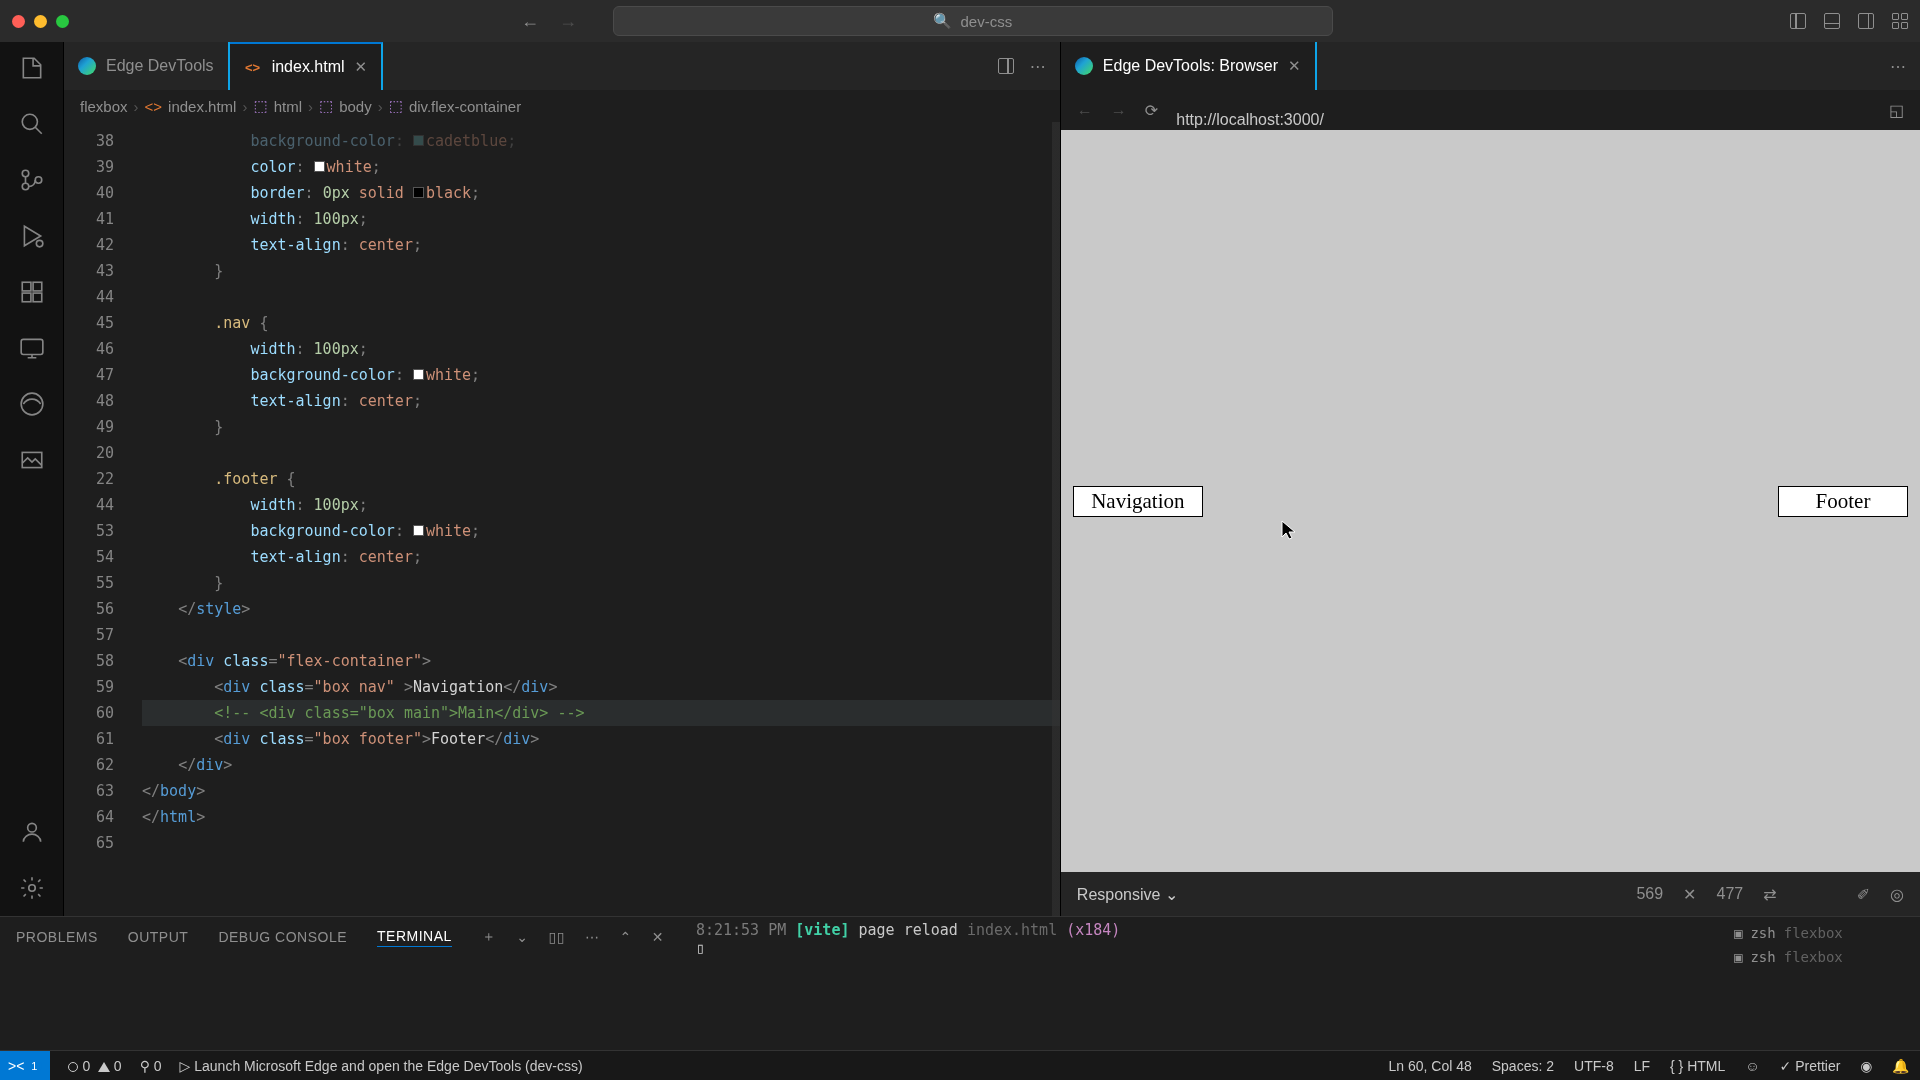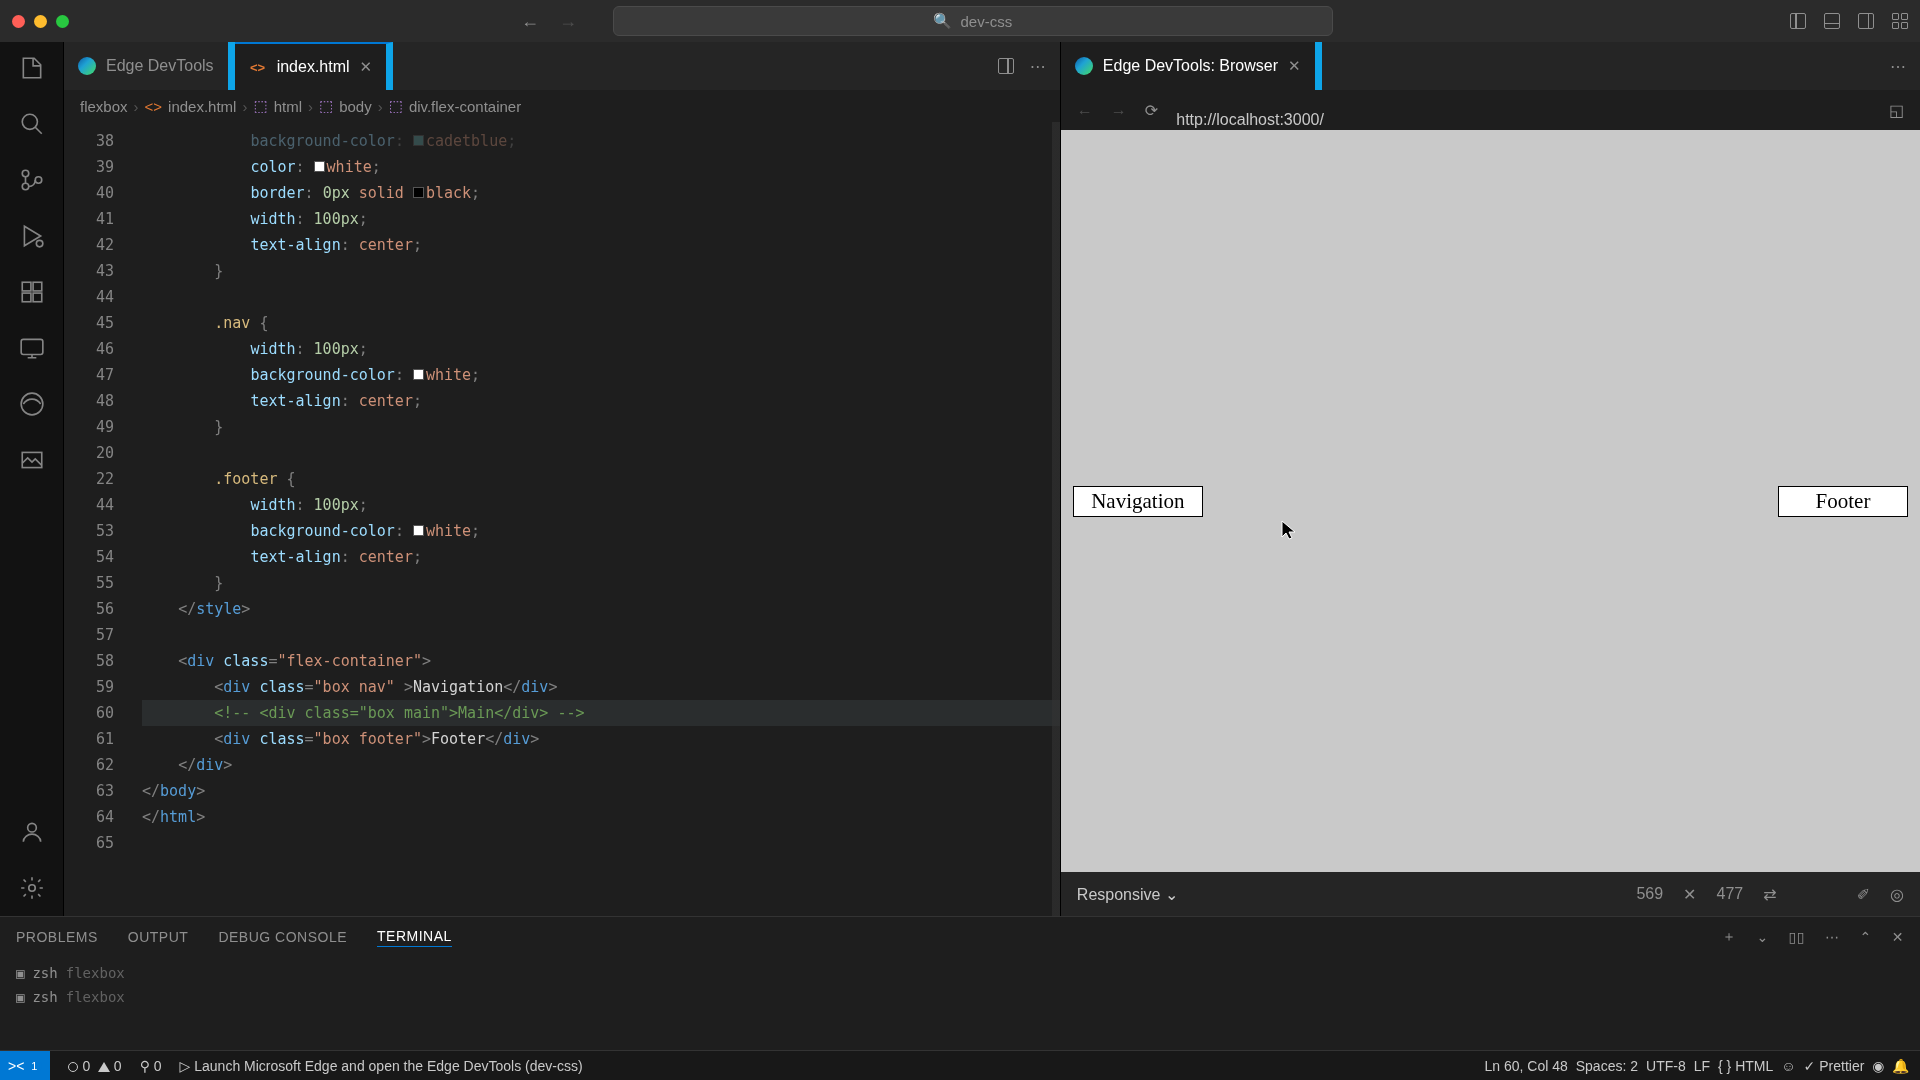--- a/index.html
+++ b/index.html
@@ -135,21 +135,21 @@
     background:#252525;
     flex:none;
   }
   .tab {
     display:flex;
     align-items:center;
     gap:10px;
     padding:0 14px;
     background:var(--tab-inactive);
     color:var(--fg-dim);
-    border-right:7px solid #0ea5e9;
+    border-right:2px solid #0ea5e9;
     font-size:16px;
   }
   .tab.active { background:var(--tab-active); color:#fff; border-top:2px solid #0078d4; padding-top:0;}
   .tab .close { color:var(--fg-dim); font-size:15px;}
   .tab-icon { width:18px;height:18px;border-radius:50%;display:flex;align-items:center;justify-content:center;}
   .tab-icon.edge { background:linear-gradient(135deg,#0c59a4,#1fa2d4 40%,#37c988 80%); }
   .tab-icon.html { color:#e37933; font-weight:bold; font-size:13px;}
   .tab-actions { margin-left:auto; display:flex; align-items:center; gap:16px; padding:0 14px; color:var(--fg-dim);}
 
   
@@ -252,21 +252,20 @@
     flex:none;
     font-size:16px;
   }
   .size-toolbar .right{margin-left:auto;display:flex;gap:20px;align-items:center;color:var(--fg-dim);}
 
   
   .panel {
     height:134px;
     background:var(--bg);
     display:flex;
-    flex-direction:column;
     border-top:1px solid #333;
     flex:none;
   }
   .panel-tabs {
     height:40px;
     display:flex;
     align-items:center;
     gap:30px;
     padding:0 16px;
     font-size:14px;
@@ -298,21 +297,21 @@
     border-top:1px solid #333;
     display:flex;
     align-items:center;
     padding:0 10px;
     gap:18px;
     font-size:14px;
     color:var(--fg);
     flex:none;
   }
   .statusbar .remote{background:#0078d4;color:#fff;padding:3px 8px;border-radius:0;margin-left:-10px;height:100%;display:flex;align-items:center;font-size:14px;}
-  .statusbar .right{margin-left:auto;display:flex;gap:8px;align-items:center;}
+  .statusbar .right{margin-left:auto;display:flex;gap:20px;align-items:center;}
   .badge{background:#0078d4;border-radius:8px;padding:0 5px;font-size:11px;color:#fff;margin-left:2px;}
   .circ{width:10px;height:10px;border:1.5px solid var(--fg);border-radius:50%;display:inline-block;vertical-align:middle;}
   .tri{display:inline-block;width:0;height:0;border-left:6px solid transparent;border-right:6px solid transparent;border-bottom:10px solid var(--fg);vertical-align:middle;}
 
   
   .prop{color:var(--token-prop);} .val{color:var(--token-val);} .num{color:var(--token-num);}
   .sel{color:var(--token-sel);margin-top:8px;} .tag{color:var(--token-tag);} .attr{color:var(--token-attr);}
   .str{color:var(--token-string);} .pun{color:var(--token-punct);} .com{color:var(--token-comment);}
   .txt{color:var(--token-text);}
 </style>
@@ -539,20 +538,30 @@
       <div class="pright">
         <span>＋</span>
         <span>⌄</span>
         <span>▯▯</span>
         <span>⋯</span>
         <span>⌃</span>
         <span>✕</span>
       </div>
     </div>
     <div class="terminal-body">
+      <div class="term-left">
+        <div>
+          <span class="term-time">8:21:53 PM</span>
+          <span class="term-vite">[vite]</span>
+          <span>page reload</span>
+          <span class="term-file">index.html</span>
+          <span class="term-count">(x184)</span>
+        </div>
+        <div>▯</div>
+      </div>
       <div class="term-right">
         <div class="trow">
           <span>▣</span>
           <span>zsh</span>
           <span style="opacity:.6">flexbox</span>
         </div>
         <div class="trow">
           <span>▣</span>
           <span>zsh</span>
           <span style="opacity:.6">flexbox</span>

